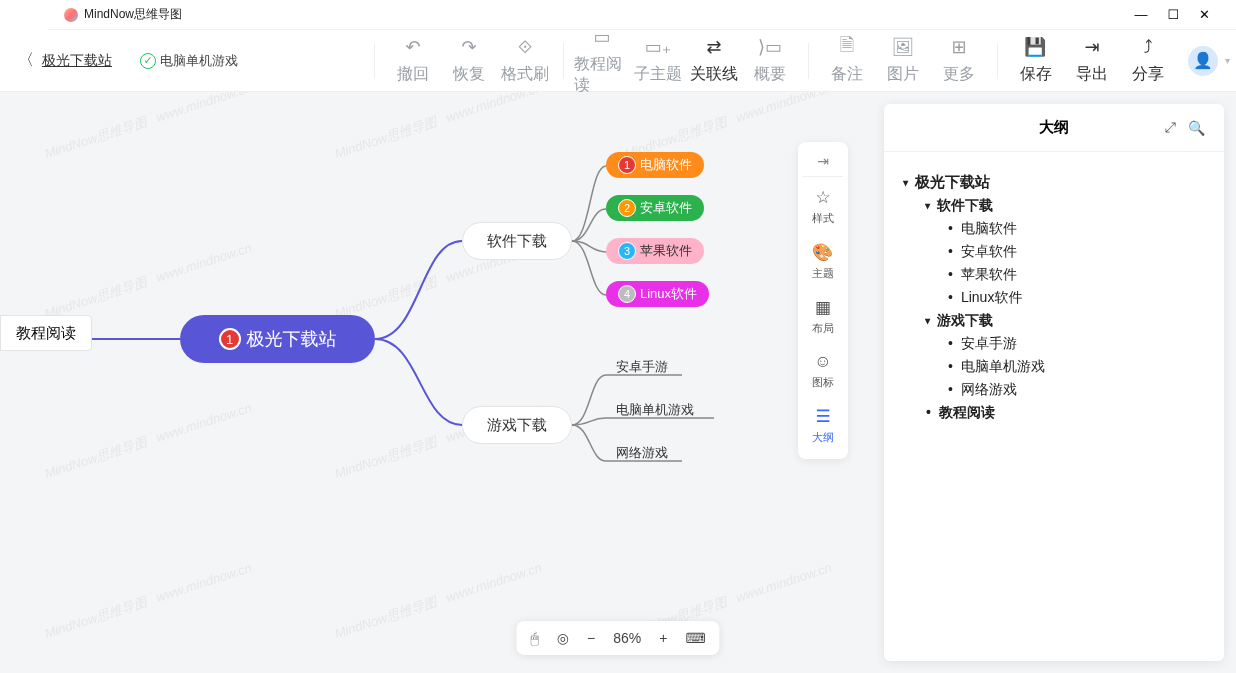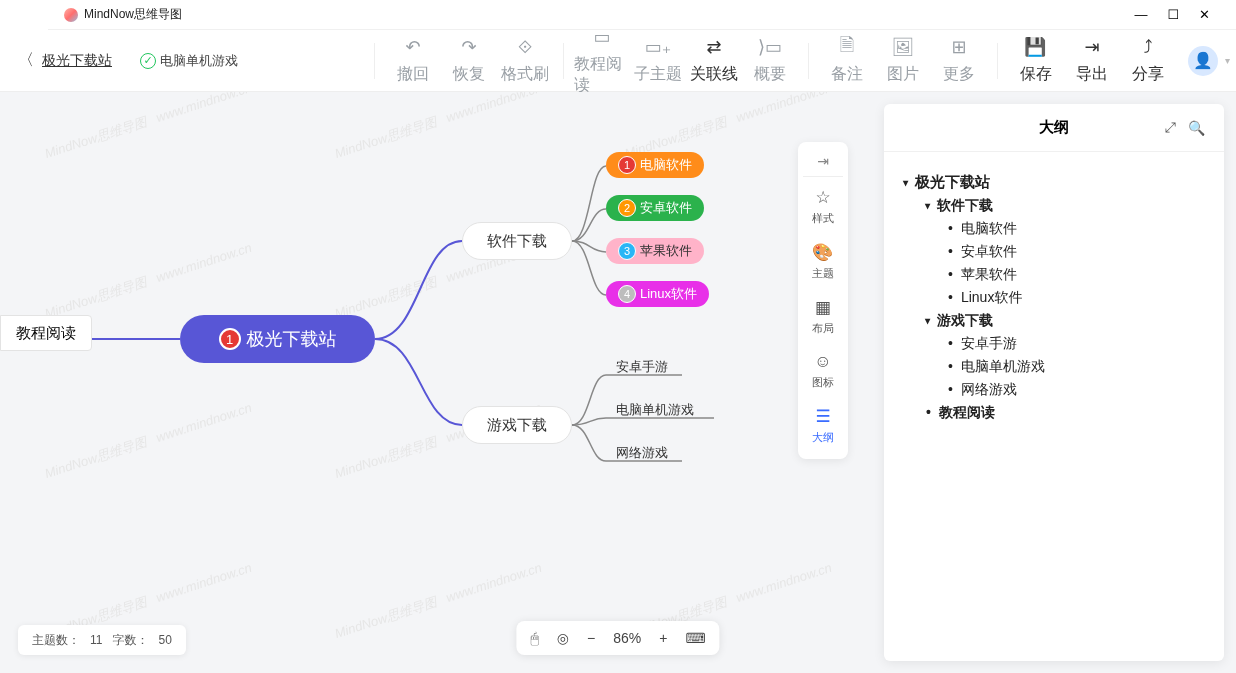--- a/index.html
+++ b/index.html
@@ -260,26 +260,20 @@
         <li class="lv3 dot"><span>Linux软件</span></li>
         <li class="lv2 caret"><span>游戏下载</span></li>
         <li class="lv3 dot"><span>安卓手游</span></li>
         <li class="lv3 dot"><span>电脑单机游戏</span></li>
         <li class="lv3 dot"><span>网络游戏</span></li>
         <li class="lv2 dot" style="font-weight:600;"><span>教程阅读</span></li>
       </ul>
     </div>
   </div>
 
-  <div class="status">
-    <span>主题数：</span>
-    <span>11</span>
-    <span>字数：</span>
-    <span>50</span>
-  </div>
 
   <div class="zoombar">
     <span class="zi">🖱</span>
     <span class="zi">◎</span>
     <span class="zi">−</span>
     <span>86%</span>
     <span class="zi">+</span>
     <span class="zi">⌨</span>
   </div>
 </div>

